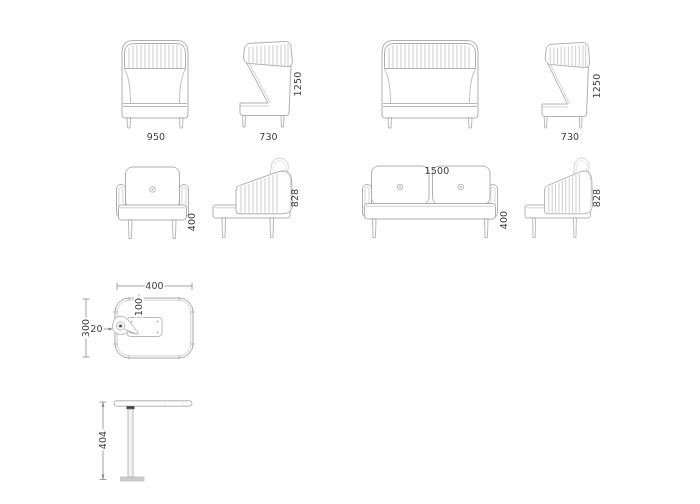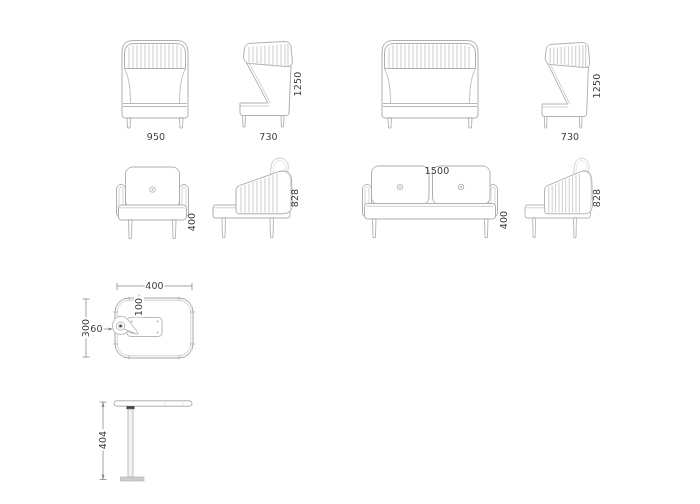--- a/index.html
+++ b/index.html
@@ -159,17 +159,17 @@
 <div class="dim v" style="left:297.5px;top:84px;">1250</div>
 <div class="dim" style="left:437px;  top:137.5px;margin-top:33px;">1500</div>
 <div class="dim" style="left:570px;  top:137px;">730</div>
 <div class="dim v" style="left:596.5px;top:85.5px;">1250</div>
 <div class="dim v" style="left:191.5px;top:222px;">400</div>
 <div class="dim v" style="left:294.5px;top:198px;">828</div>
 <div class="dim v" style="left:503.5px;top:220px;">400</div>
 <div class="dim v" style="left:597px;  top:197.5px;">828</div>
 <div class="dim bg" style="left:154.5px;top:286px;">400</div>
 <div class="dim v bg" style="left:86px;   top:328px;">300</div>
-<div class="dim bg" style="left:96.5px; top:329px;">60</div>
+<div class="dim bg" style="left:96.5px; top:329px;">20</div>
 <div class="dim v bg" style="left:139px;  top:306.5px;">100</div>
 <div class="dim v bg" style="left:103px;  top:440px;">404</div>
 
 </div>
 
 </body></html>

